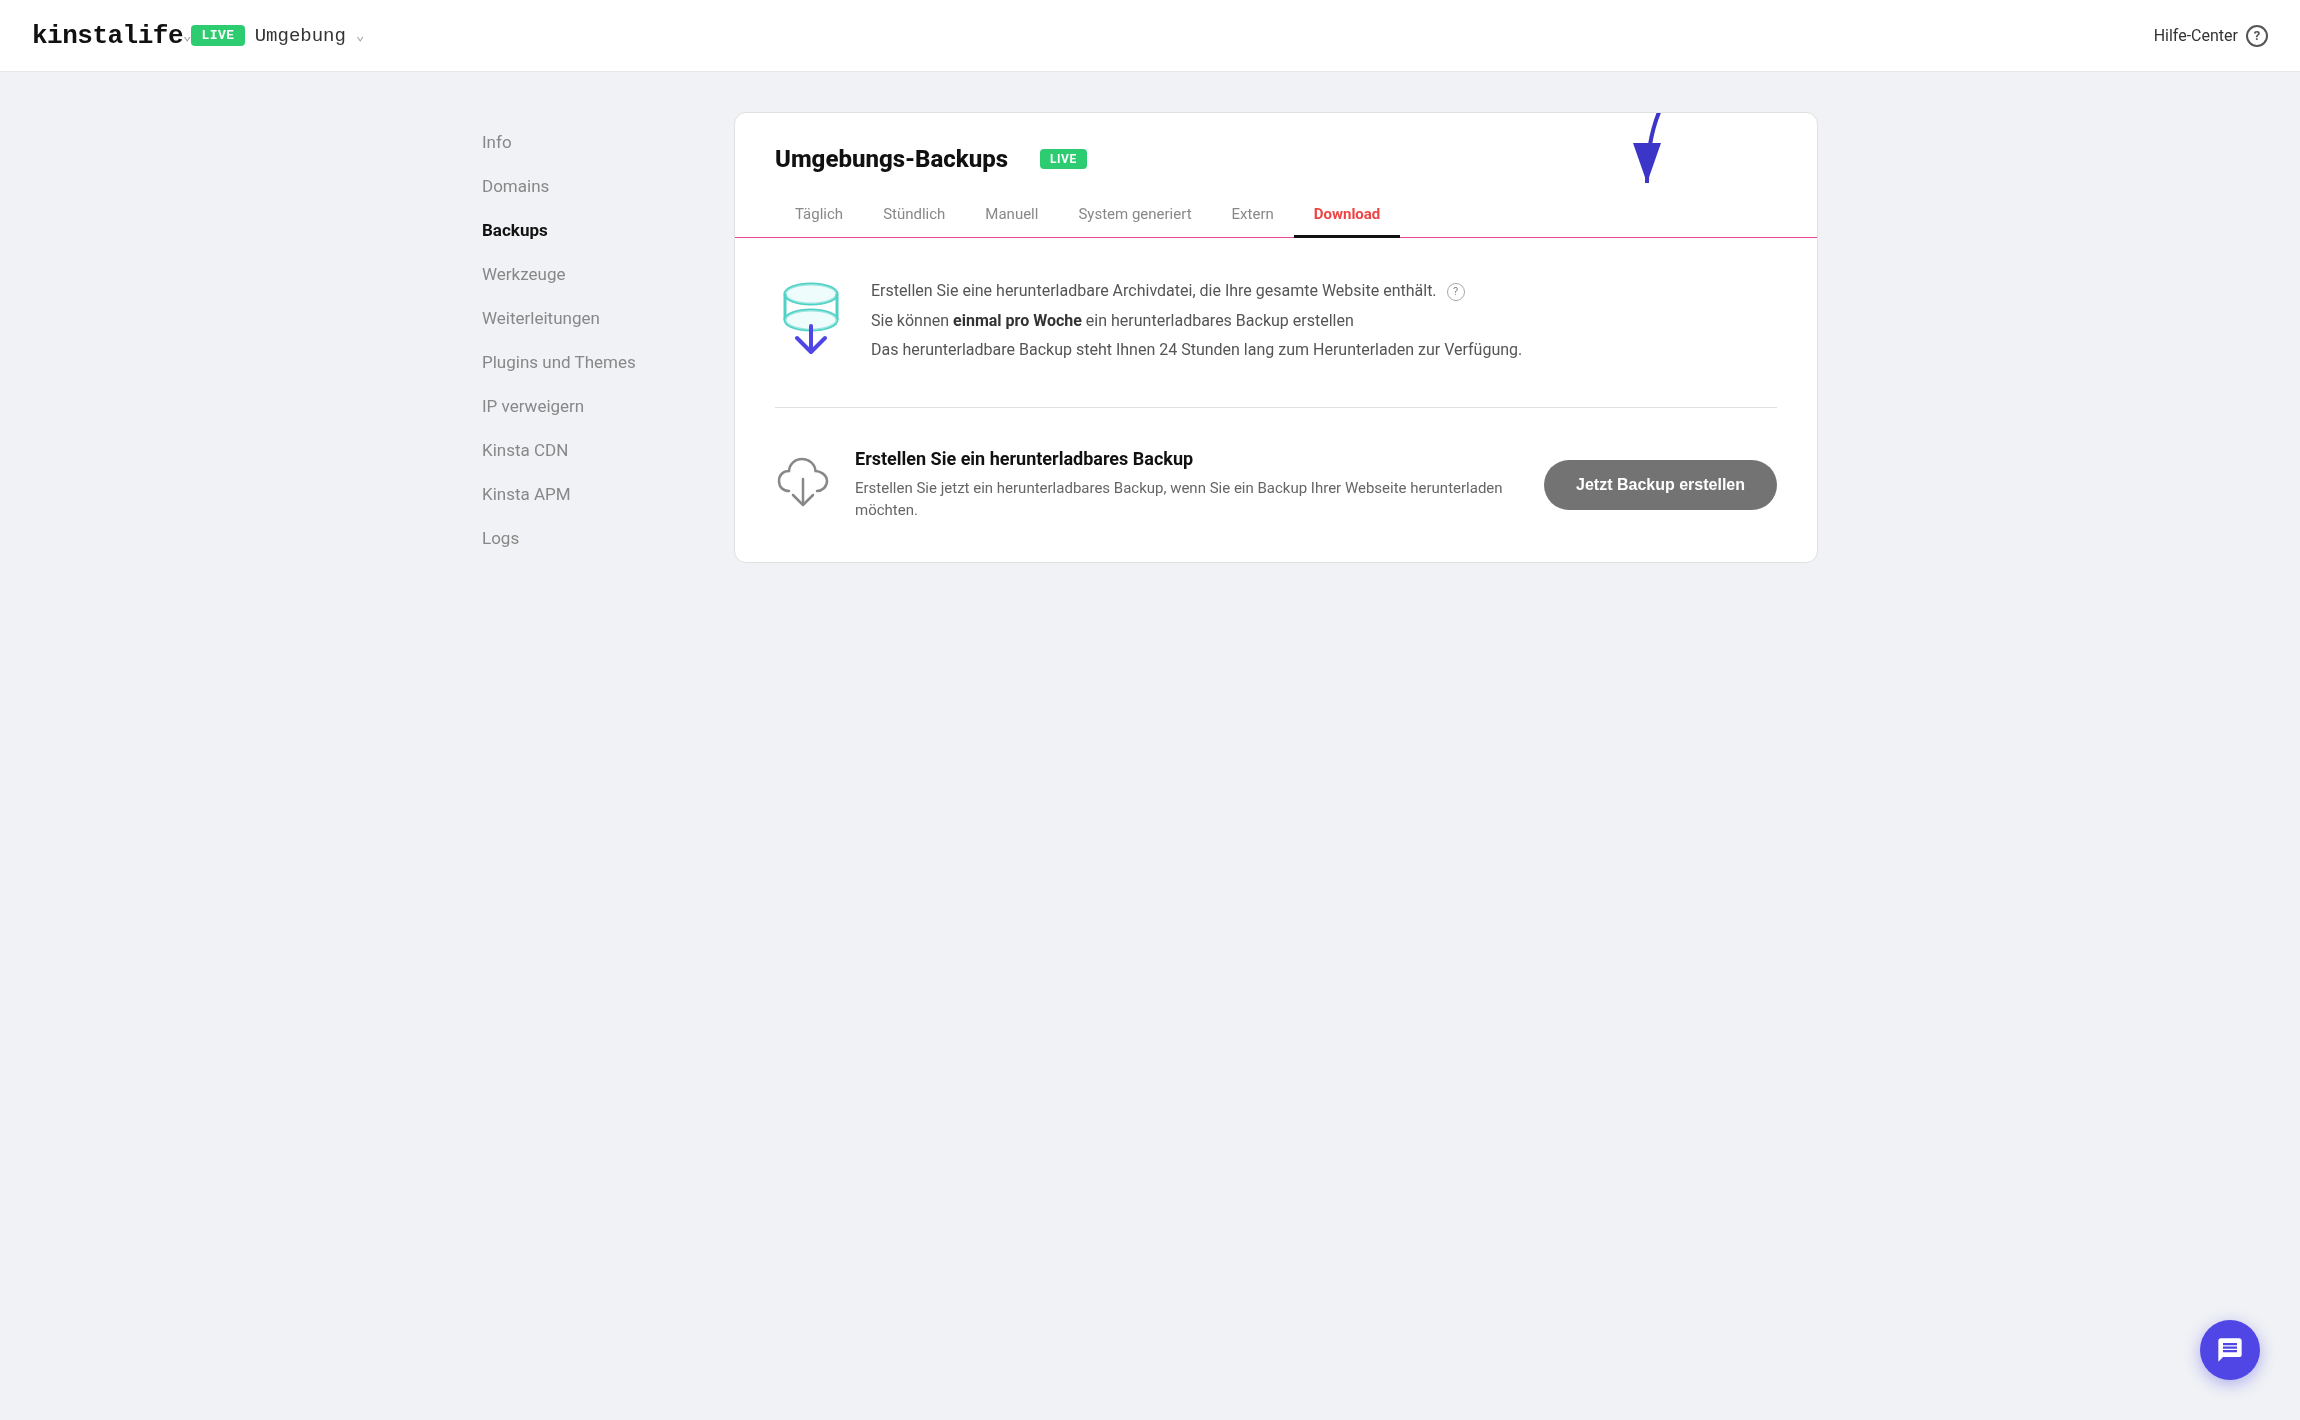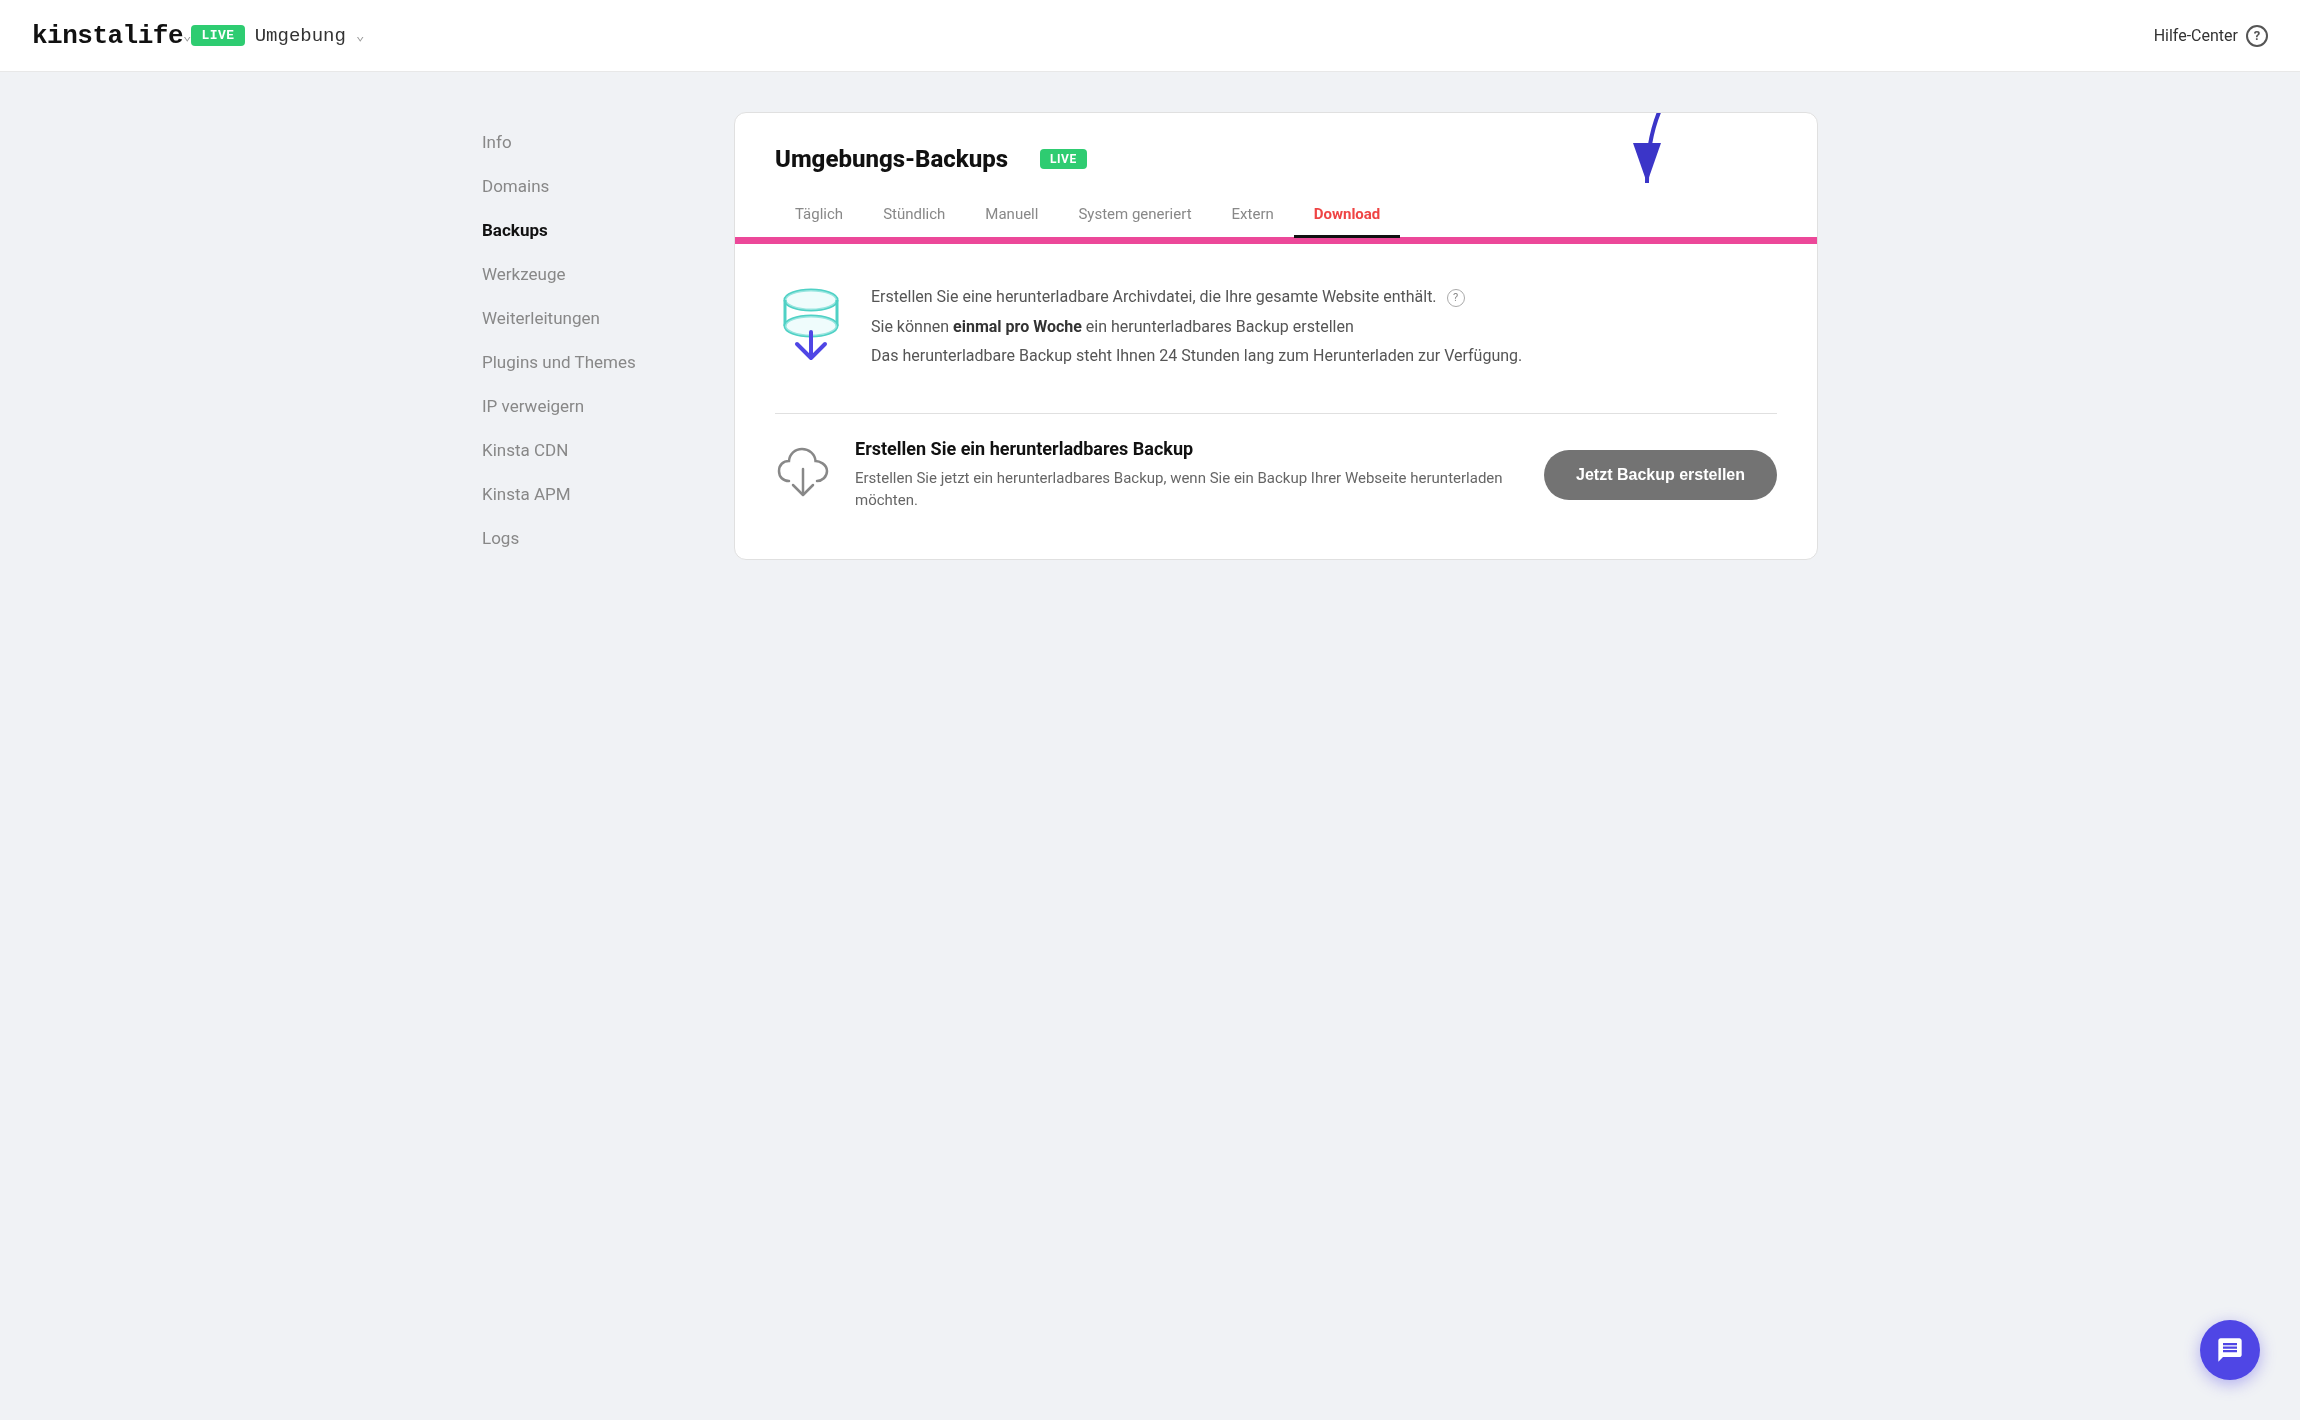--- a/index.html
+++ b/index.html
@@ -138,21 +138,21 @@
       padding: 3px 10px;
       border-radius: 4px;
       letter-spacing: 0.5px;
     }
 
     
     .tabs {
       display: flex;
       gap: 0;
       padding: 20px 40px 0;
-      border-bottom: 7px solid #ec4899;
+      border-bottom: 1px solid #ec4899;
       position: relative;
     }
     .tab {
       padding: 12px 20px;
       font-size: 15px;
       color: #888;
       cursor: pointer;
       border-bottom: 3px solid transparent;
       margin-bottom: -1px;
       white-space: nowrap;
@@ -168,21 +168,21 @@
       padding: 40px;
     }
 
     
     .info-section {
       display: flex;
       align-items: flex-start;
       gap: 24px;
       padding-bottom: 40px;
       border-bottom: 1px solid #e0e0e0;
-      margin-bottom: 24px;
+      margin-bottom: 40px;
     }
     .info-icon {
       width: 72px;
       flex-shrink: 0;
     }
     .info-text {
       flex: 1;
     }
     .info-text p {
       font-size: 16px;

